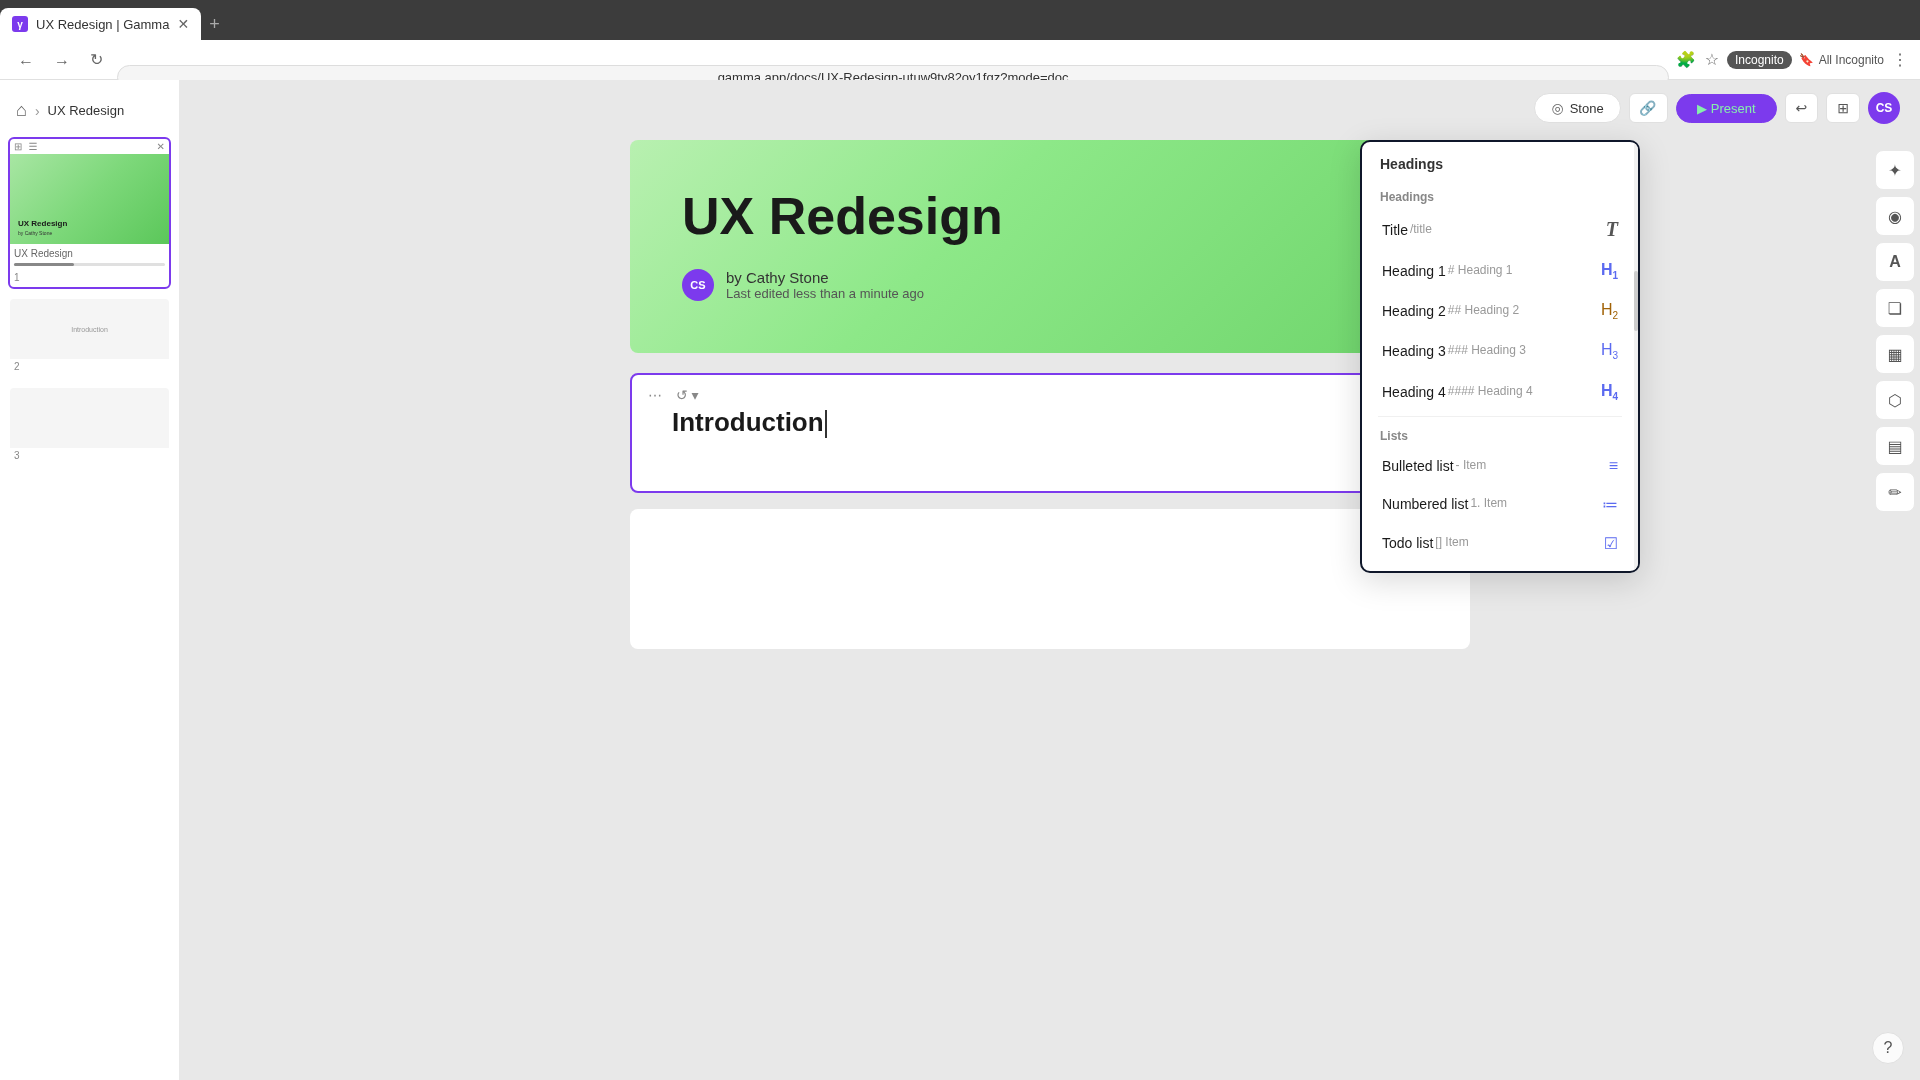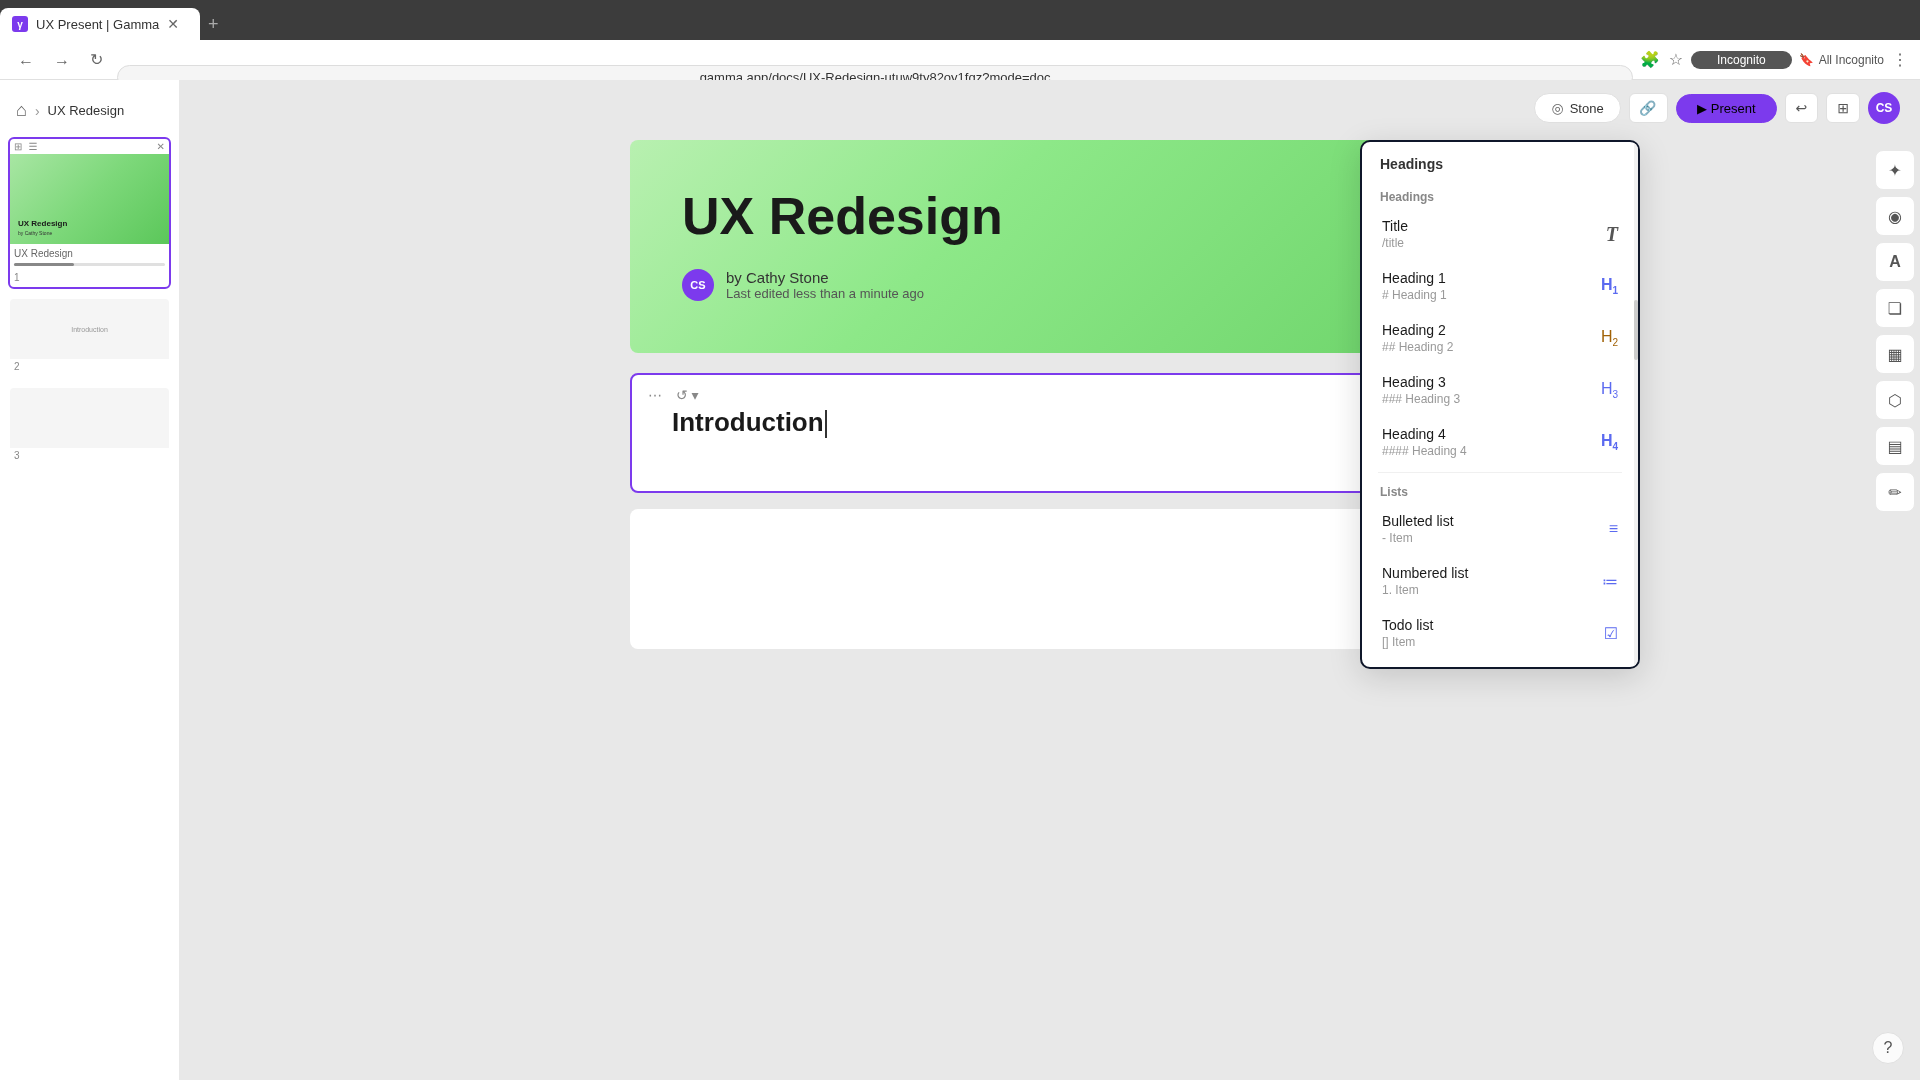--- a/index.html
+++ b/index.html
@@ -9,21 +9,21 @@
     .browser-chrome { background: #2d2d2d; width: 100%; }
     .tab-bar { display: flex; align-items: center; background: #3c3c3c; padding: 8px 0 0 0; height: 40px; }
     .tab { display: flex; align-items: center; background: #fff; border-radius: 8px 8px 0 0; padding: 0 12px; height: 32px; font-size: 13px; color: #333; gap: 8px; min-width: 200px; }
     .tab-icon { width: 16px; height: 16px; background: #7c3aed; border-radius: 3px; display: flex; align-items: center; justify-content: center; color: white; font-size: 10px; font-weight: bold; }
     .tab-close { color: #666; font-size: 14px; cursor: pointer; }
     .tab-new { background: none; color: #aaa; border: none; font-size: 18px; padding: 0 8px; cursor: pointer; }
     .nav-bar { background: #fff; border-bottom: 1px solid #e0e0e0; height: 40px; display: flex; align-items: center; padding: 0 12px; gap: 8px; }
     .nav-btn { background: none; border: none; color: #666; cursor: pointer; font-size: 16px; padding: 4px 6px; border-radius: 4px; }
     .address-bar { flex: 1; background: #f5f5f5; border: 1px solid #ddd; border-radius: 20px; padding: 4px 16px; font-size: 13px; color: #333; display: flex; align-items: center; justify-content: center; margin-top: 36px; }
     .nav-actions { display: flex; align-items: center; gap: 8px; color: #666; font-size: 16px; }
-    .incognito-badge { background: #555; color: #fff; border-radius: 12px; padding: 2px 26px; font-size: 12px; }
+    .incognito-badge { background: #555; color: #fff; border-radius: 12px; padding: 2px 8px; font-size: 12px; }
     .all-bookmarks { color: #555; font-size: 12px; display: flex; align-items: center; gap: 4px; }
 
     
     .app { display: flex; width: 100%; height: calc(1080px - 80px); }
 
     
     .left-sidebar { width: 180px; background: #fff; border-right: 1px solid #e8e8e8; display: flex; flex-direction: column; padding: 12px 0; }
     .sidebar-header { display: flex; align-items: center; gap: 8px; padding: 8px 16px; margin-bottom: 8px; }
     .home-btn { font-size: 18px; color: #666; cursor: pointer; }
     .breadcrumb-arrow { color: #999; font-size: 14px; }
@@ -74,21 +74,21 @@
 
     
     .right-dropdown { position: absolute; top: 60px; right: 280px; width: 280px; background: #fff; border: 2px solid #0f172a; border-radius: 10px; box-shadow: 0 8px 32px rgba(0,0,0,0.15); z-index: 100; overflow: hidden; }
     .dropdown-header { display: flex; align-items: center; justify-content: space-between; padding: 14px 18px 10px; }
     .dropdown-title { font-size: 14px; font-weight: 600; color: #333; }
     .dropdown-scroll { max-height: 520px; overflow-y: auto; padding: 0 8px 8px; }
     .dropdown-scroll::-webkit-scrollbar { width: 4px; }
     .dropdown-scroll::-webkit-scrollbar-thumb { background: #ccc; border-radius: 2px; }
     .section-label { font-size: 12px; font-weight: 600; color: #888; padding: 8px 10px 4px; text-transform: none; letter-spacing: 0; }
     .menu-item { display: flex; align-items: center; justify-content: space-between; padding: 10px 12px; border-radius: 6px; cursor: pointer; }
-    .menu-item-left { display: flex; flex-direction: column; gap: 2px; }
+    .menu-item-left { display: flex; gap: 2px; }
     .menu-item-name { font-size: 14px; color: #1a1a1a; font-weight: 500; }
     .menu-item-sub { font-size: 12px; color: #999; }
     .menu-item-icon { font-size: 18px; color: #555; font-weight: 700; }
     .h1-icon { color: #5b6af0; font-size: 16px; font-weight: 800; }
     .h2-icon { color: #a16207; font-size: 16px; font-weight: 400; }
     .h3-icon { color: #5b6af0; font-size: 16px; font-weight: 400; }
     .h4-icon { color: #5b6af0; font-size: 16px; font-weight: 800; }
     .list-icon { color: #5b6af0; font-size: 16px; }
     .divider { height: 1px; background: #f0f0f0; margin: 4px 8px; }
 
@@ -99,21 +99,21 @@
     
     .help-btn { position: absolute; bottom: 16px; right: 16px; width: 32px; height: 32px; border-radius: 50%; background: rgba(255,255,255,0.8); display: flex; align-items: center; justify-content: center; cursor: pointer; color: #555; font-size: 16px; border: 1px solid #e0e0e0; }
   </style>
 </head>
 <body>
 
 <div class="browser-chrome">
   <div class="tab-bar">
     <div class="tab">
       <div class="tab-icon">γ</div>
-      <span>UX Present | Gamma</span>
+      <span>UX Redesign | Gamma</span>
       <span class="tab-close">✕</span>
     </div>
     <button class="tab-new">+</button>
   </div>
   <div class="nav-bar">
     <button class="nav-btn">←</button>
     <button class="nav-btn">→</button>
     <button class="nav-btn">↻</button>
     <div class="address-bar">
       <span>gamma.app/docs/UX-Redesign-utuw9ty82oy1fqz?mode=doc</span>
@@ -171,21 +171,21 @@
   </div>
 
   <div class="main-content">
 
     <div class="top-toolbar">
       <button class="theme-btn">
         <span class="theme-icon">◎</span>
         <span>Stone</span>
       </button>
       <button class="toolbar-icon-btn">🔗</button>
-      <button class="toolbar-icon-btn" style="background:#7c3aed;color:#000000;border-color:#7c3aed;border-radius:20px;padding:6px 20px;font-size:13px;">▶ Present</button>
+      <button class="toolbar-icon-btn" style="background:#7c3aed;color:#86efac;border-color:#7c3aed;border-radius:20px;padding:6px 20px;font-size:13px;">▶ Present</button>
       <button class="toolbar-icon-btn">↩</button>
       <button class="toolbar-icon-btn">⊞</button>
       <div class="avatar-btn">CS</div>
     </div>
 
     <div class="hero-card">
       <div class="hero-title">UX Redesign</div>
       <div class="author-row">
         <div class="author-avatar">CS</div>
         <div class="author-info">

